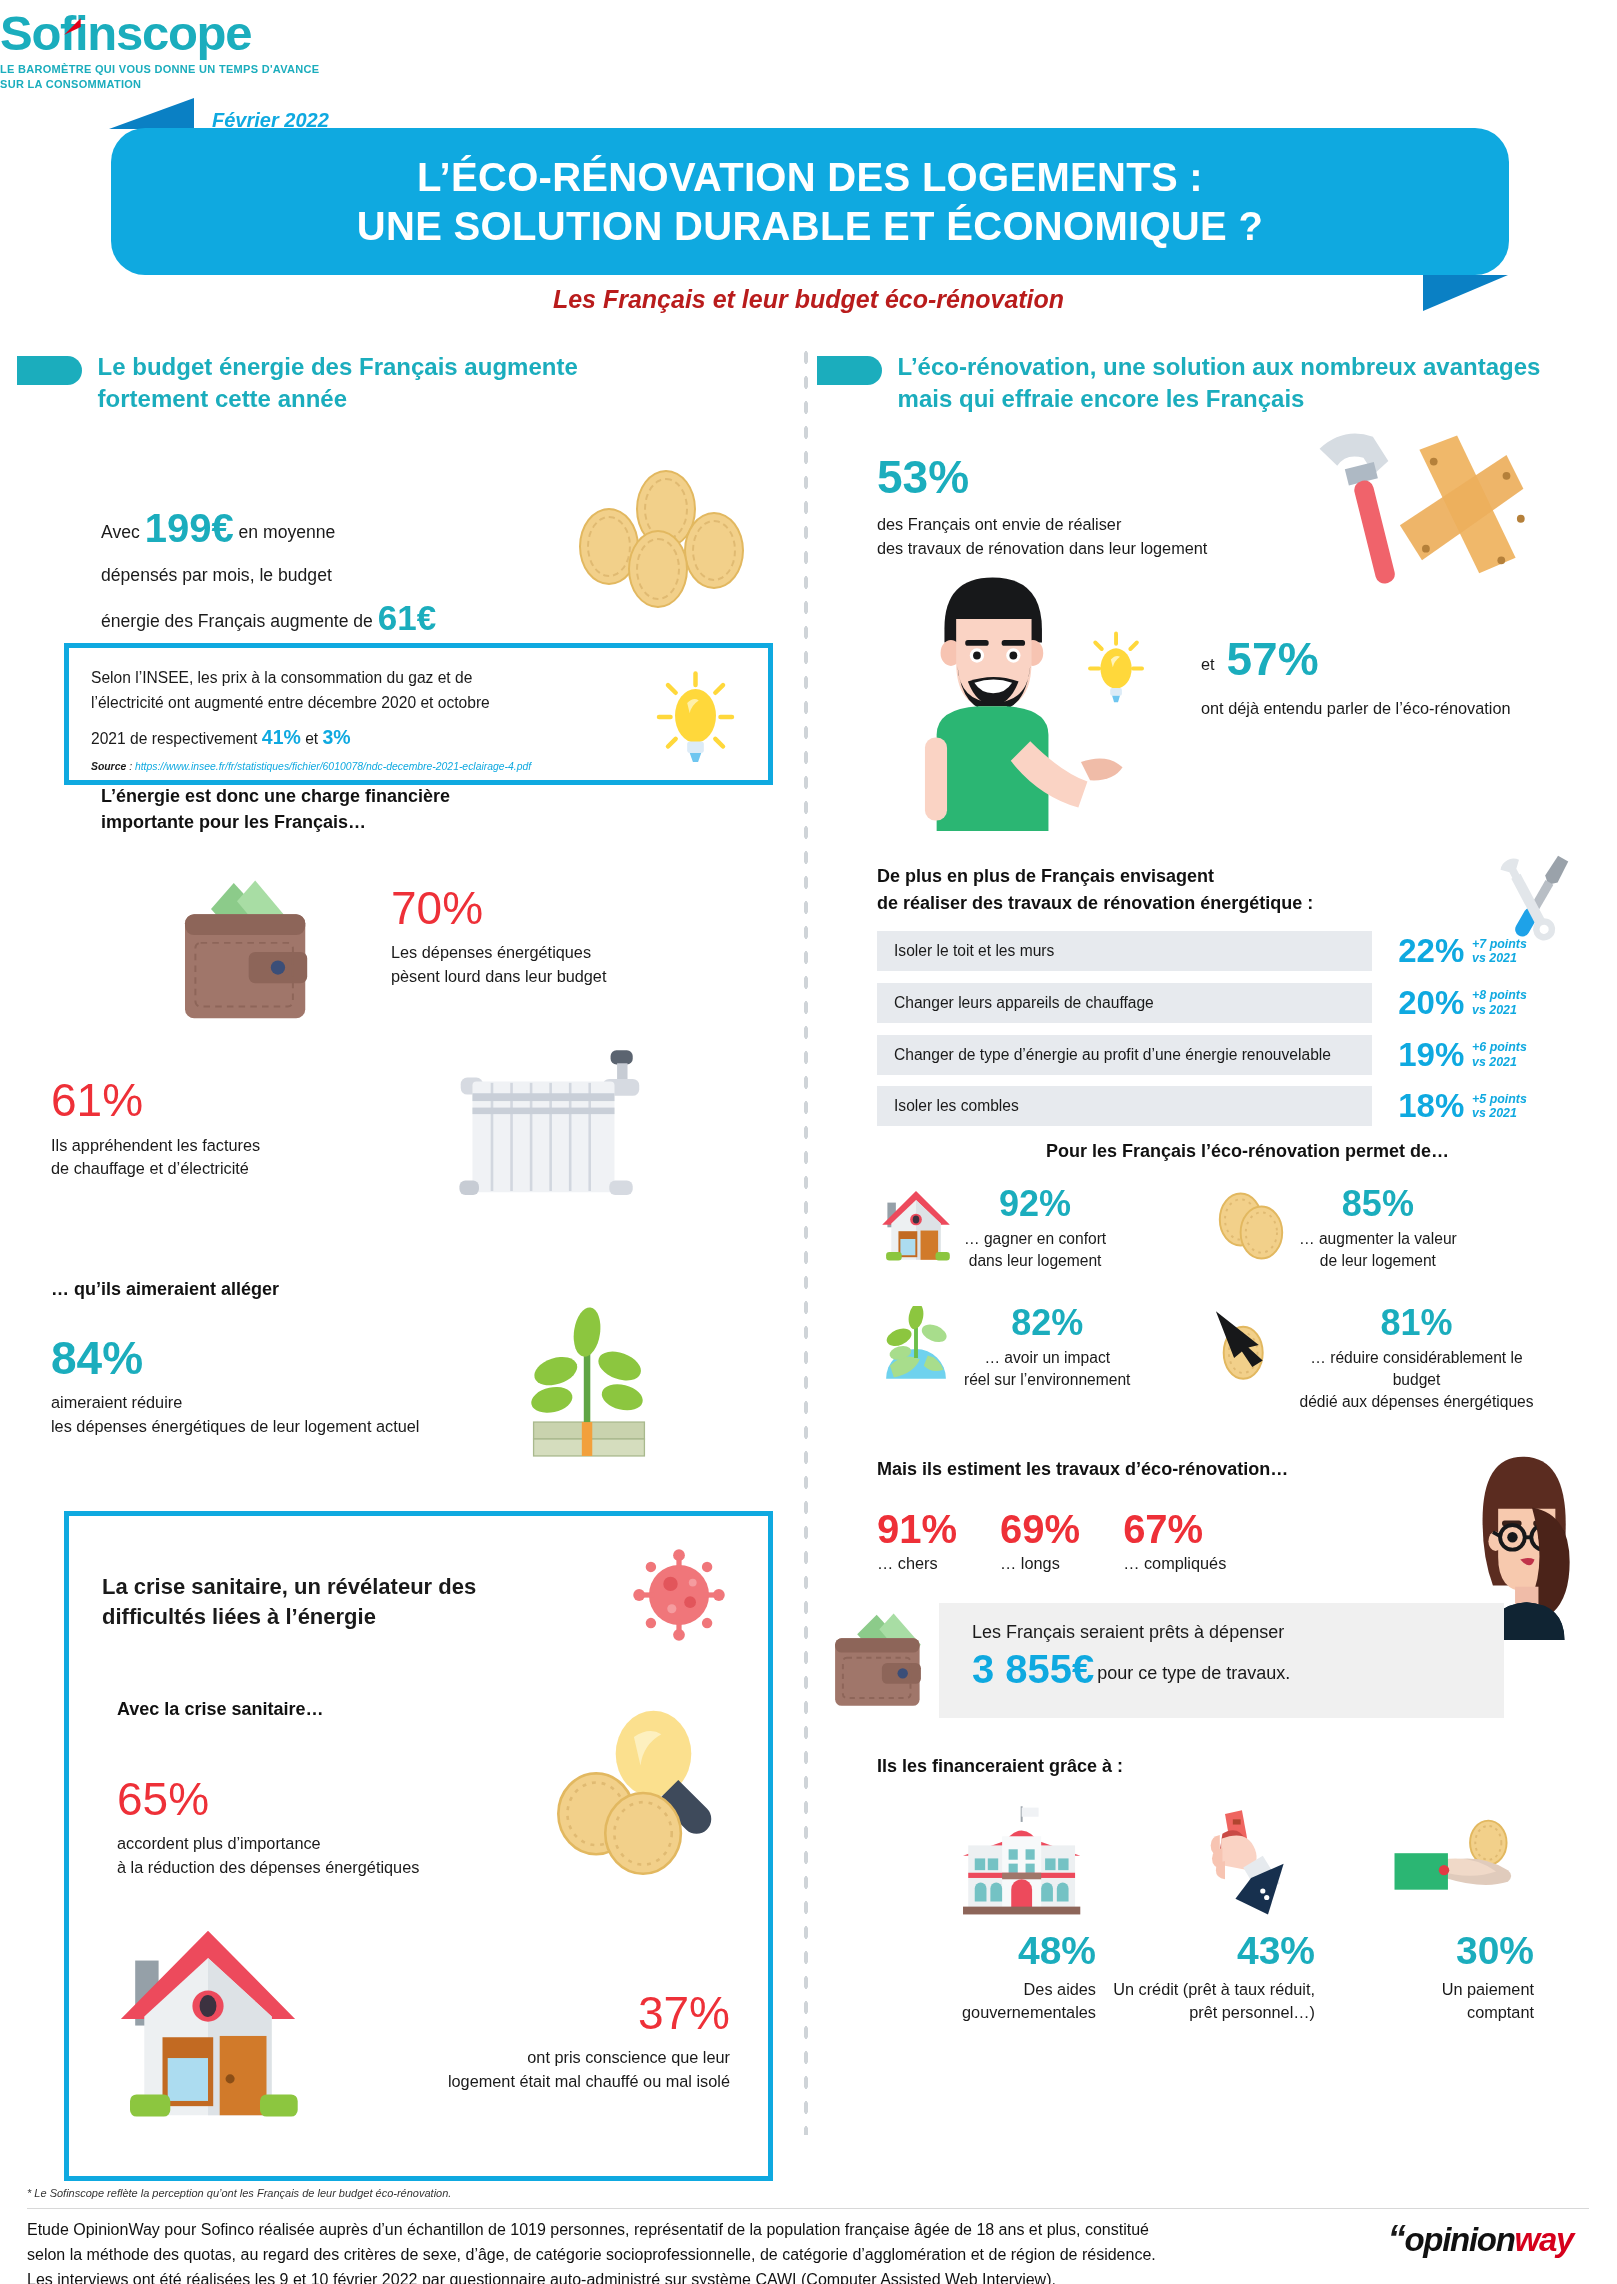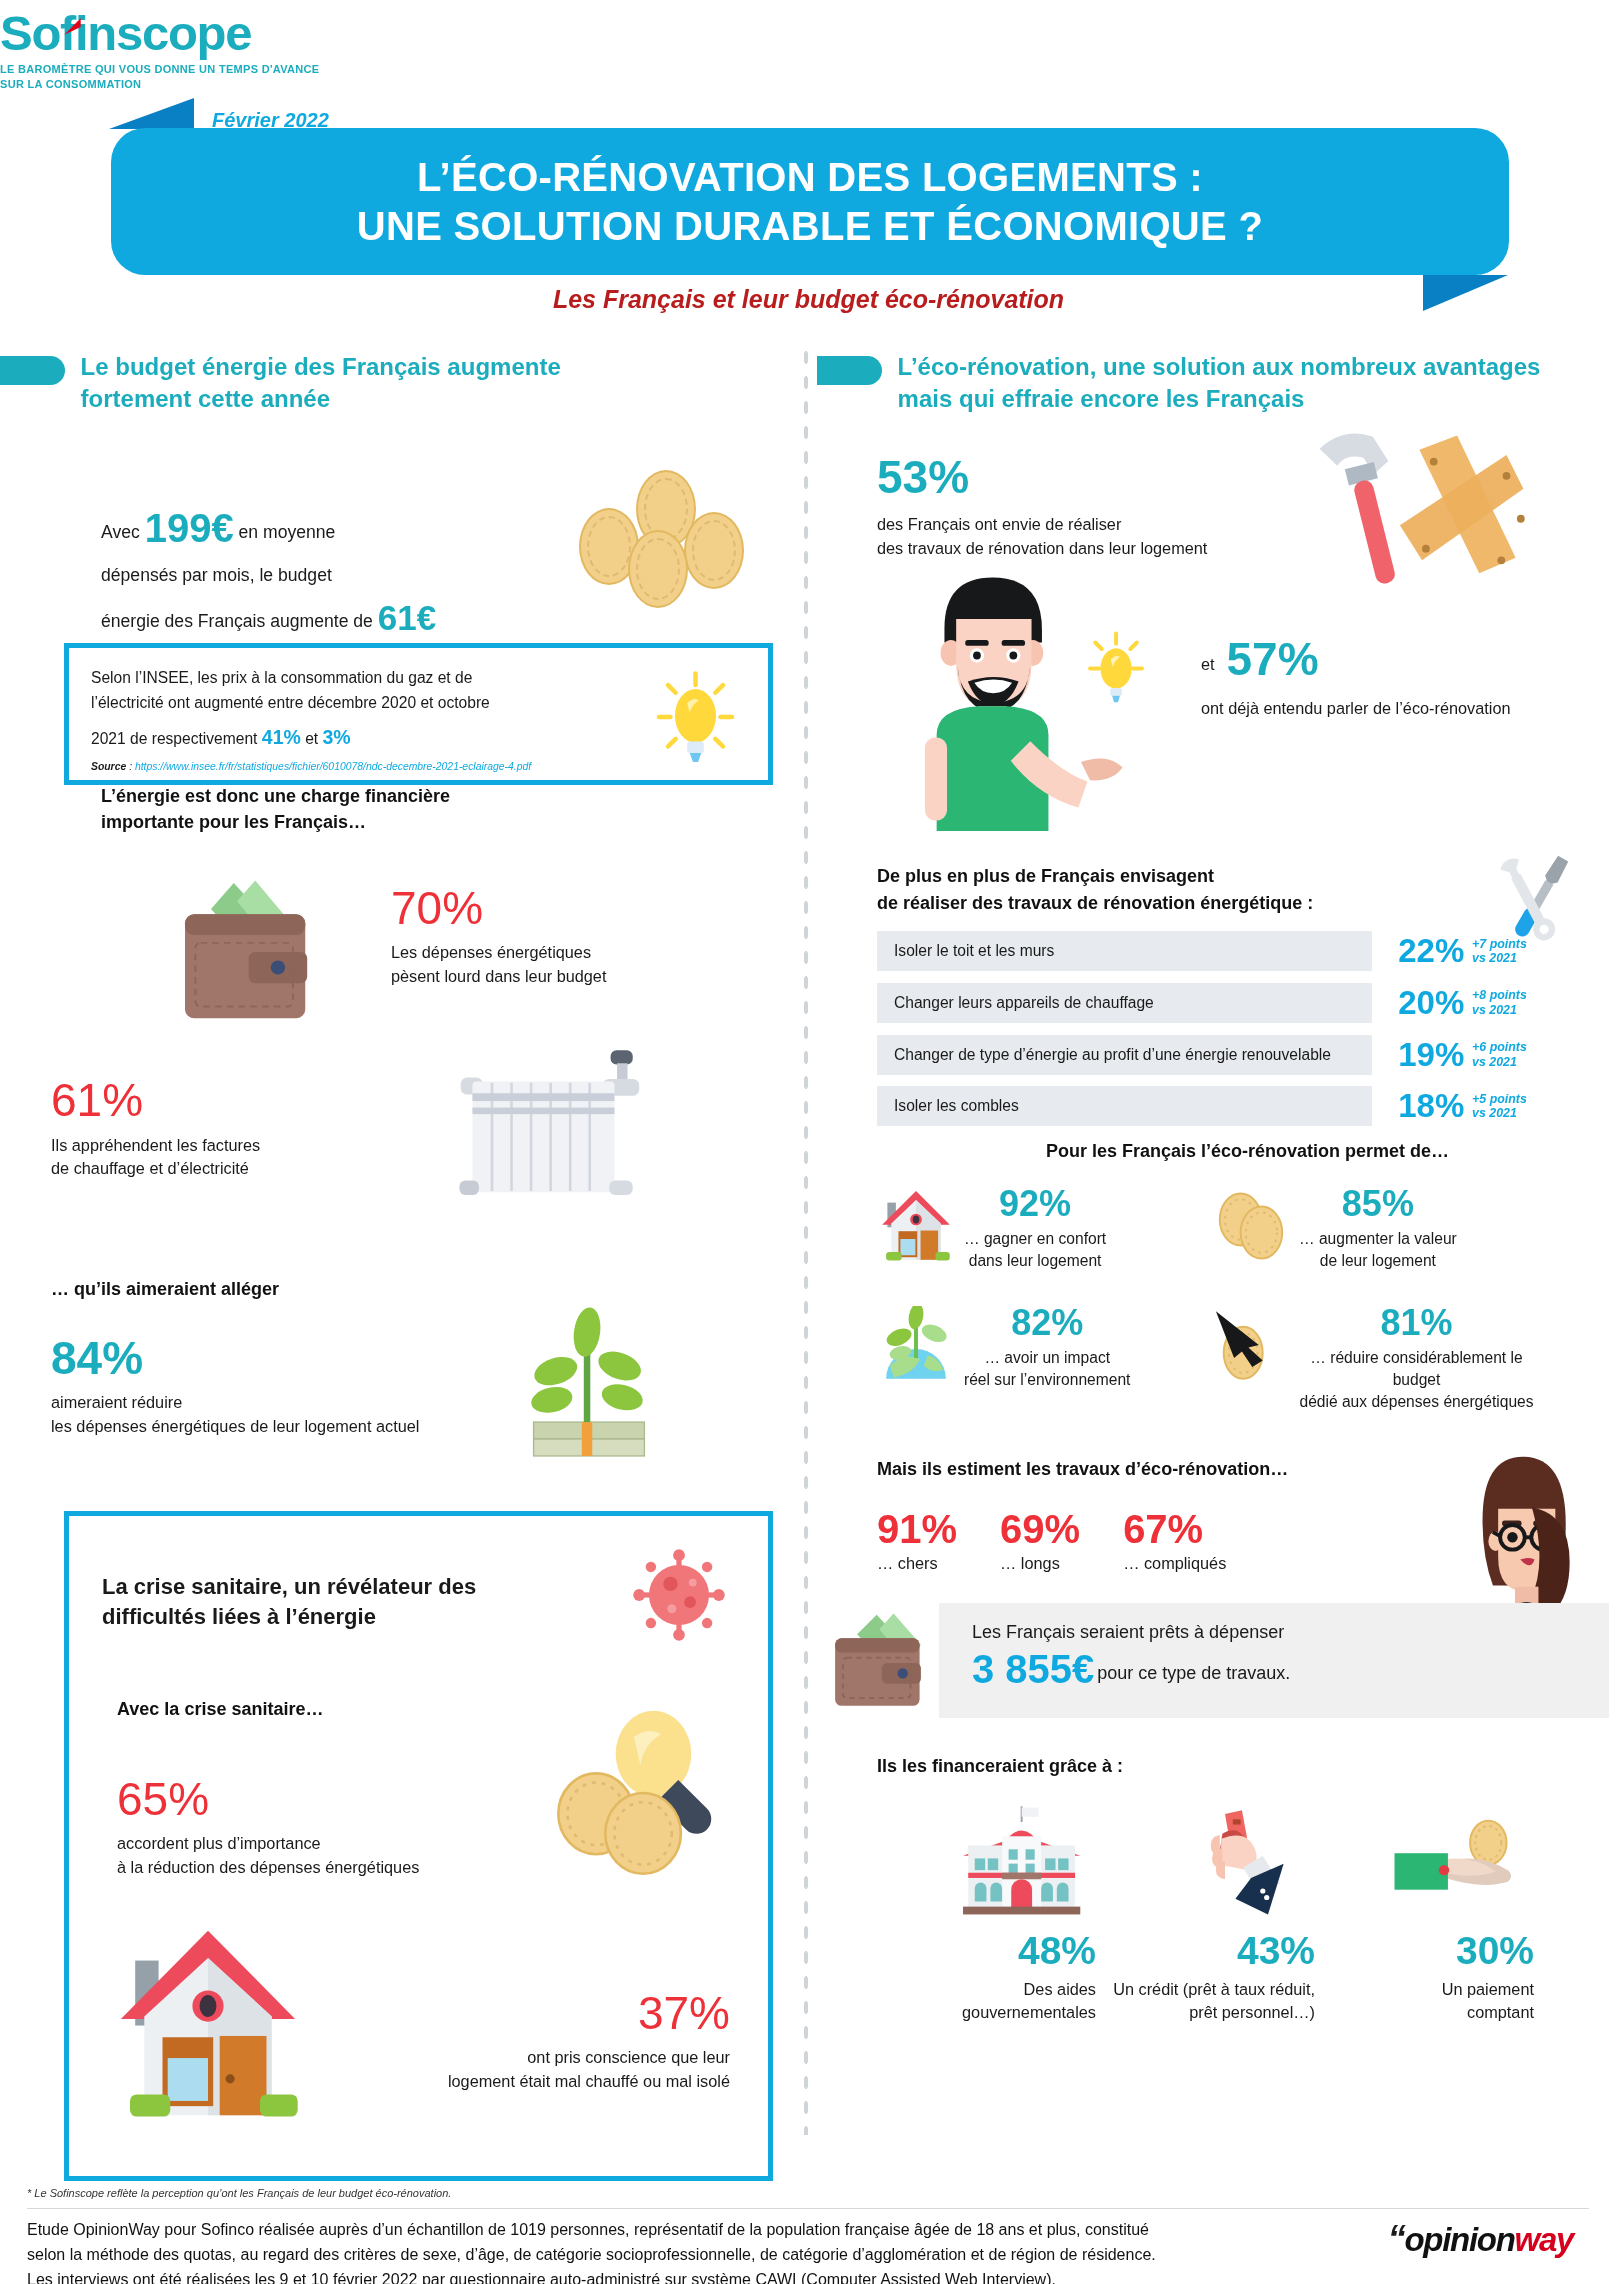--- a/index.html
+++ b/index.html
@@ -88,21 +88,21 @@
   .ben-num { font-size:36px; font-weight:bold; color:#1BADBD; line-height:.95; }
   .ben-lbl { font-size:15.6px; line-height:1.42; margin-top:6.5px; }
 
   
   .red3 { display:flex; gap:43px; margin-top:27px; }
   .red3 .n { font-size:40px; font-weight:bold; color:#EE3038; line-height:1; }
   .red3 .l { font-size:16.3px; margin-top:5.2px; }
 
   
   .spend { position:relative; margin-top:30px; height:115px; }
-  .spendbox { position:absolute; left:122px; top:0; width:670px; height:115px; background:#F0F0F0;
+  .spendbox { position:absolute; left:122px; top:0; width:565px; height:115px; background:#F0F0F0;
      padding:19.5px 0 0 33px; }
   .spend-t { font-size:18px; }
   .spend-n { font-size:40px; font-weight:bold; color:#0FA9E0; vertical-align:-3.9px; }
   .spend-a { font-size:18px; }
 
   
   .fin3 { display:flex; margin-top:26px; text-align:center; }
   .fin3 > div { flex:1; }
   .fin-n { font-size:39px; font-weight:bold; color:#1BADBD; line-height:1; margin-top:10.4px; }
   .fin-l { font-size:16.3px; line-height:1.4; margin-top:7.8px; }
@@ -138,21 +138,21 @@
       <span>UNE SOLUTION DURABLE ET ÉCONOMIQUE ?</span>
     </h1>
   </div>
   <div class="ribbon-right"></div>
   <div class="subtitle">Les Français et leur budget éco-rénovation</div>
 
   <div class="divider"></div>
 
   <div class="col-left">
 
-    <div class="sec-head" style="padding-left:0px;">
+    <div class="sec-head" style="padding-left:17px;">
       <div class="sec-tab"></div>
       <div class="sec-title" style="width:560px">Le budget énergie des Français augmente fortement cette année</div>
     </div>
 
     <div class="b1">
       <div class="b1-text">
         <span>Avec</span>
         <span class="b1-199">199€</span>
         <span>en moyenne</span><br>
         <span>dépensés par mois, le budget</span><br>

